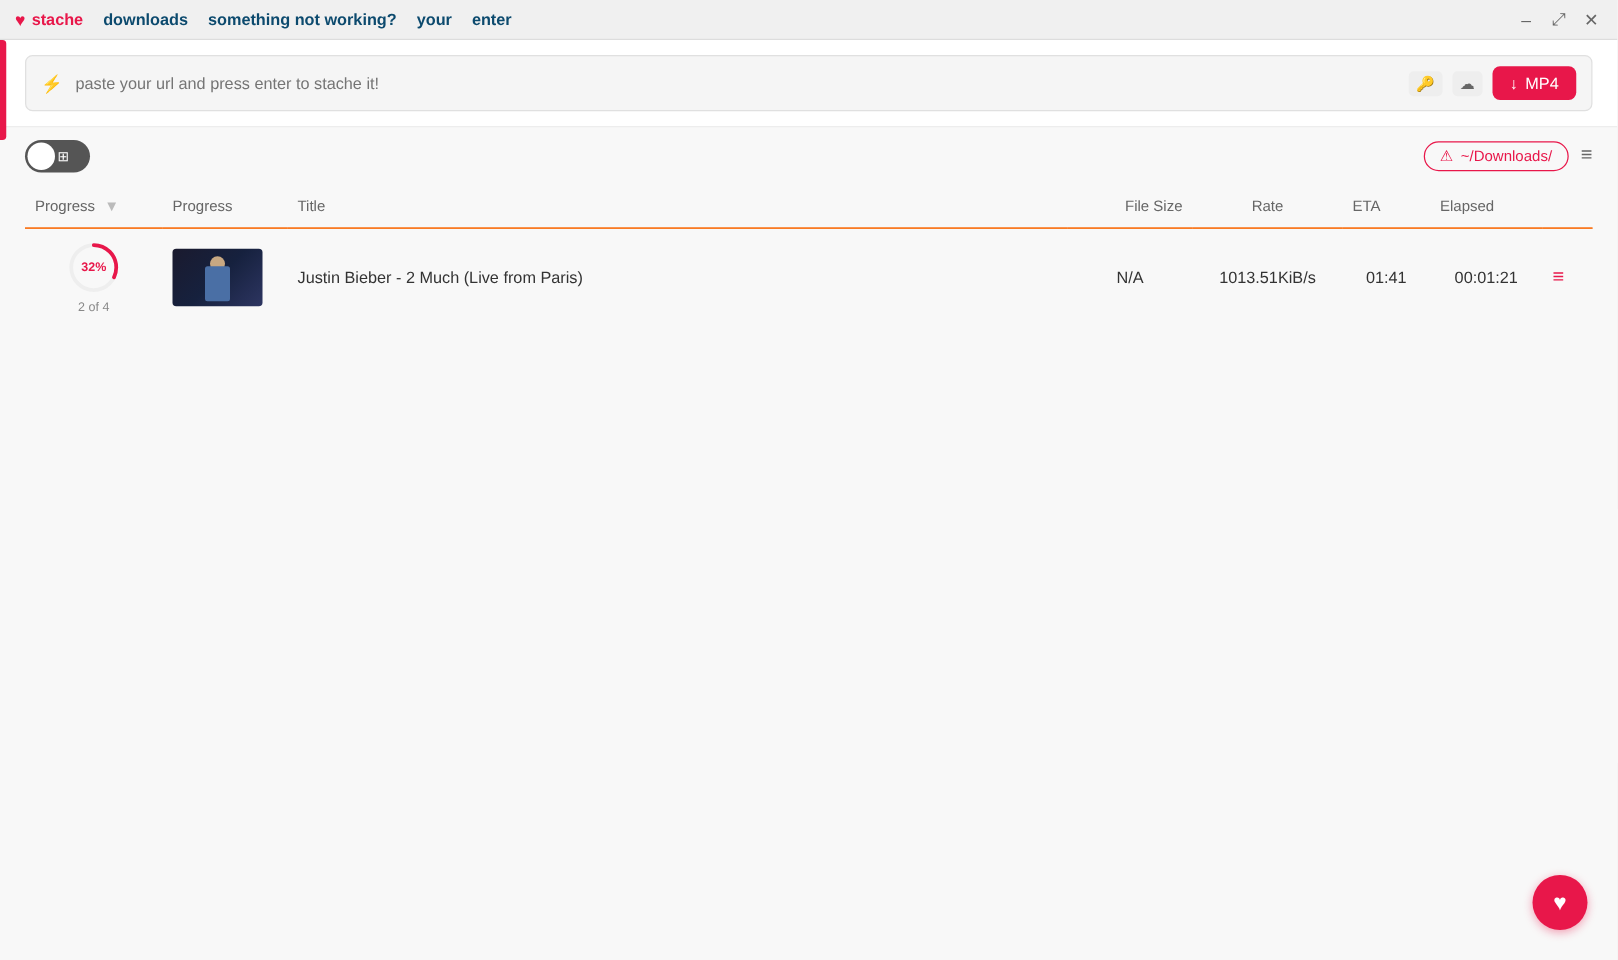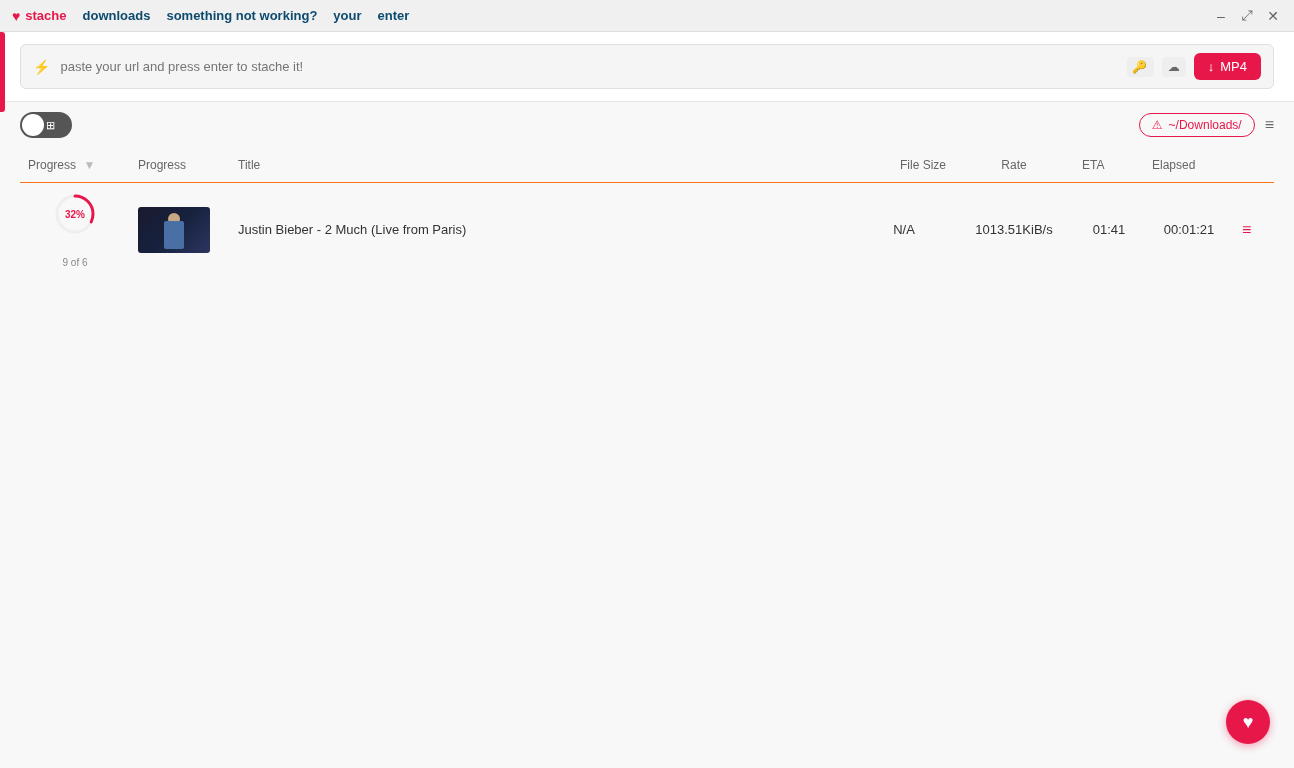--- a/index.html
+++ b/index.html
@@ -237,21 +237,21 @@
     .downloads-table td.col-rate,
     .downloads-table td.col-eta,
     .downloads-table td.col-elapsed {
       text-align: center;
     }
 
     .progress-cell {
       display: flex;
       flex-direction: column;
       align-items: center;
-      gap: 20px;
+      gap: 4px;
     }
     .progress-circle-container {
       position: relative;
       width: 46px;
       height: 46px;
     }
     .progress-circle-container svg {
       transform: rotate(-90deg);
     }
     .progress-label {
@@ -419,21 +419,21 @@
       <tr>
             <td class="col-progress">
     <div class="progress-cell">
       <div class="progress-circle-container">
         <svg width="46" height="46" viewBox="0 0 46 46">
           <circle cx="23" cy="23" r="18" fill="none" stroke="#eee" stroke-width="3"></circle>
           <circle cx="23" cy="23" r="18" fill="none" stroke="#e8174a" stroke-width="3" stroke-dasharray="36.19 76.91" stroke-linecap="round"></circle>
         </svg>
         <span class="progress-label">32%</span>
       </div>
-      <span class="progress-count">9 of 6</span>
+      <span class="progress-count">2 of 4</span>
     </div>
   </td>
             <td class="col-thumbnail">
     <div class="thumbnail-placeholder">
       <div class="thumbnail-head"></div>
       <div class="thumbnail-figure"></div>
     </div>
   </td>
             <td class="col-title">Justin Bieber - 2 Much (Live from Paris)</td>
             <td class="col-filesize">N/A</td>

